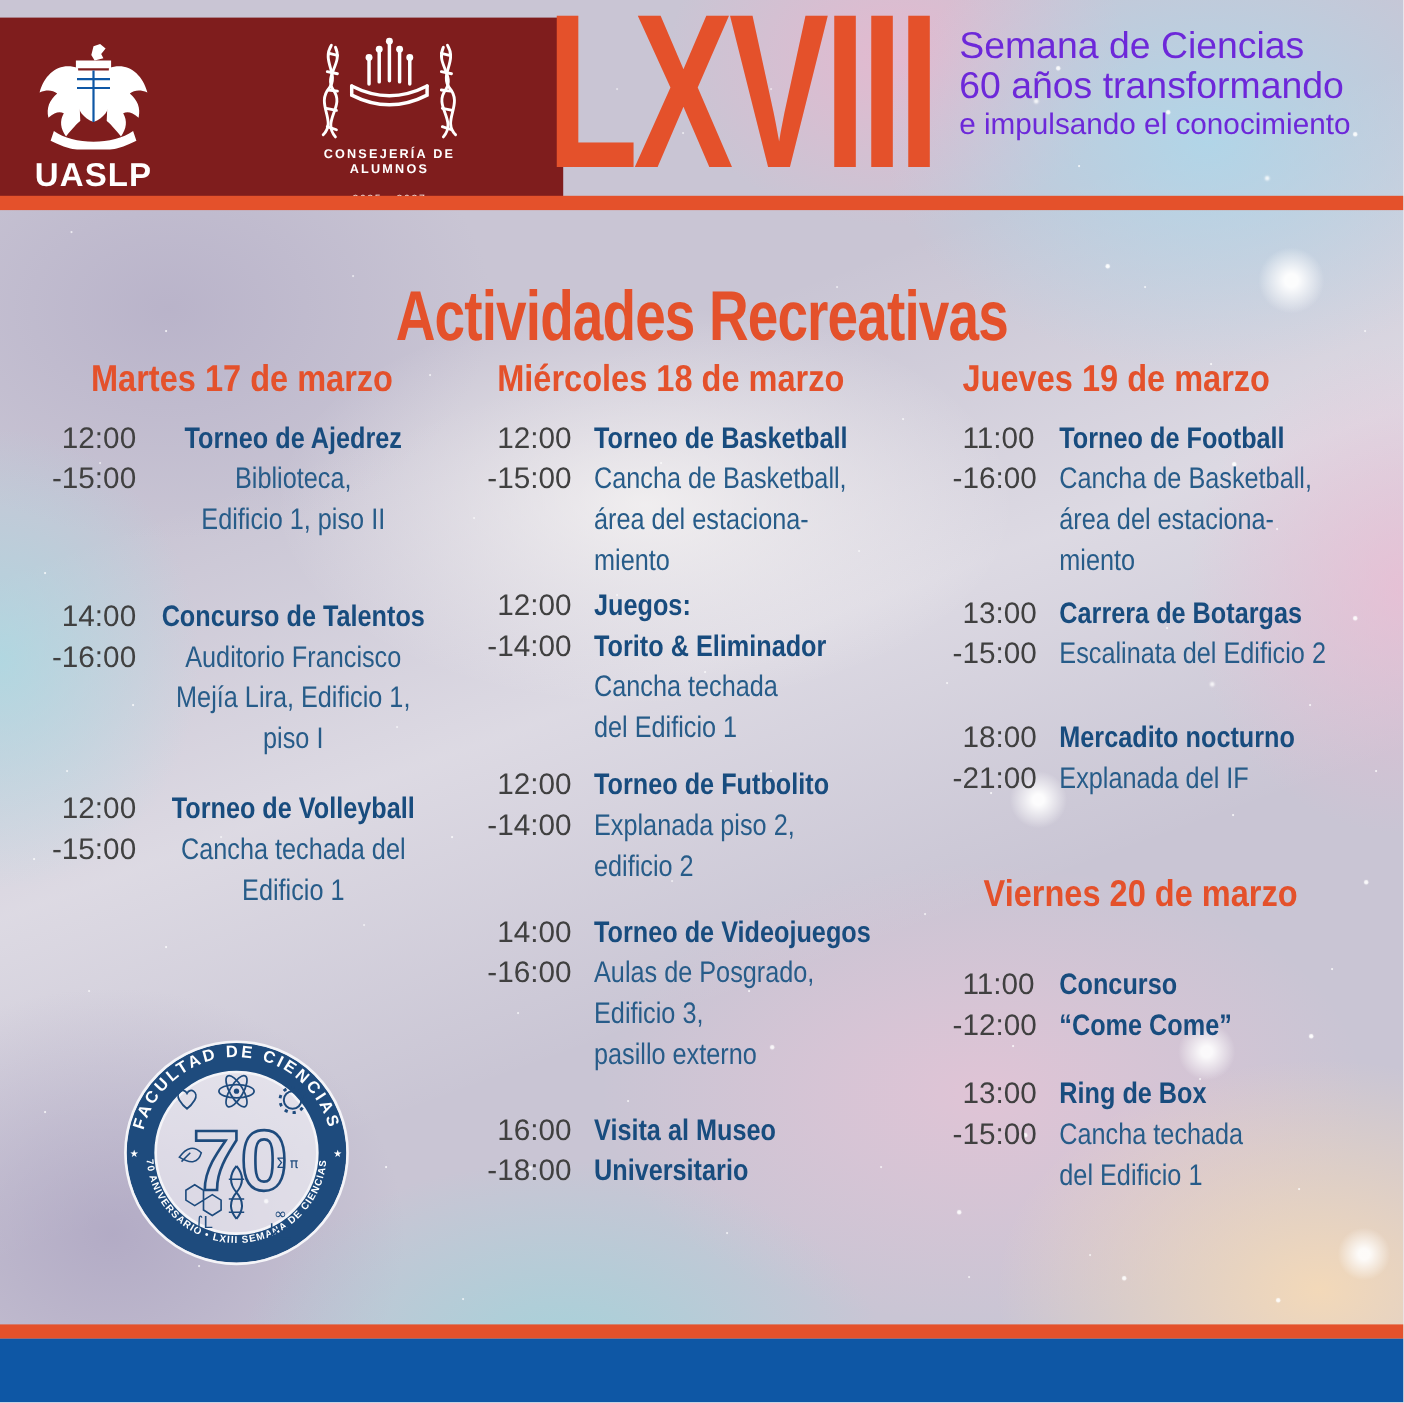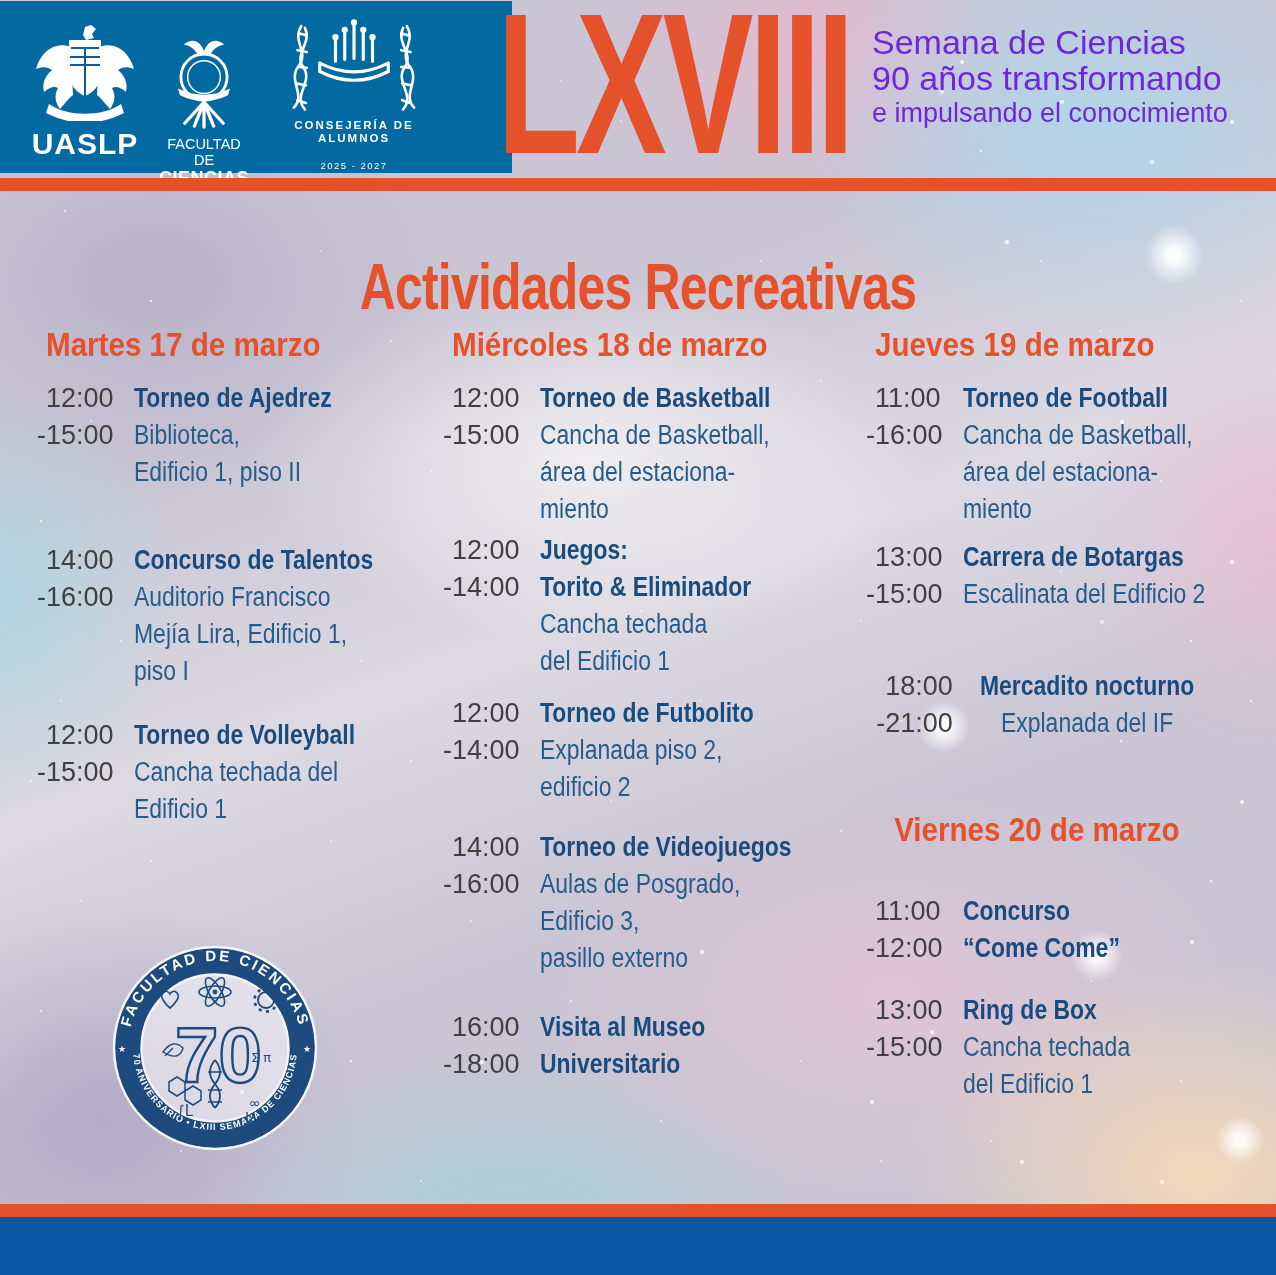--- a/index.html
+++ b/index.html
@@ -56,21 +56,21 @@
     box-shadow:
       1005px 240px 1px rgba(255,255,255,.95),1120px 420px 1px rgba(255,255,255,.95),1230px 560px 1px rgba(255,255,255,.9),
       940px 90px 2px rgba(255,255,255,.95),1190px 940px 1px rgba(255,255,255,.95),870px 1100px 1px rgba(255,255,255,.9),
       1060px 100px 1px rgba(255,255,255,.9),1150px 160px 2px rgba(255,255,255,.95),1230px 120px 1px rgba(255,255,255,.9),
       960px 60px 1px rgba(255,255,255,.9),1100px 620px 2px rgba(255,255,255,.9),1240px 800px 1px rgba(255,255,255,.9),
       930px 1030px 1px rgba(255,255,255,.9),1160px 1180px 1px rgba(255,255,255,.9),700px 950px 1px rgba(255,255,255,.85),
       480px 1060px 1px rgba(255,255,255,.85),240px 1090px 1px rgba(255,255,255,.85),140px 980px 1px rgba(255,255,255,.8),
       90px 1240px 1px rgba(255,255,255,.85),1020px 1160px 1px rgba(255,255,255,.9);
   }
   
-  .brand-bar{position:absolute;left:0;top:1px;width:512px;height:172px;background:#0369a1;}
+  .brand-bar{position:absolute;left:0;top:16px;width:512px;height:172px;background:#7f1d1d;}
   .logo-block{position:absolute;text-align:center;color:#fff;}
   .logo-uaslp{left:30px;top:24px;width:110px;}
   .logo-fc{left:156px;top:28px;width:96px;}
   .logo-ca{left:276px;top:14px;width:156px;}
   .logo-caption{color:#fff;line-height:1.12;}
   .cap-uaslp{font-size:30px;font-weight:bold;letter-spacing:1px;margin-top:2px;}
   .cap-fc-1{font-size:14.5px;margin-top:3px;}
   .cap-fc-2{font-size:18px;font-weight:bold;letter-spacing:.5px;}
   .cap-ca-1,.cap-ca-2{font-size:11.5px;font-weight:bold;letter-spacing:2px;}
   .cap-ca-3{font-size:9.5px;letter-spacing:1.5px;margin-top:16px;}
@@ -84,21 +84,21 @@
   .mast-line.small{font-size:27px;line-height:31px;margin-top:2px;}
   .divider{position:absolute;left:0;top:178px;width:1276px;height:13px;background:#e4512b;}
   
   .page-title{
     position:absolute;left:0;top:210px;width:1276px;text-align:center;
     font-size:64px;line-height:68px;font-weight:bold;color:#e4512b;
     transform:scaleX(.78);transform-origin:center top;letter-spacing:-1px;white-space:nowrap;
   }
   
   .day-col{position:absolute;top:326px;}
-  .col-0{left:46px;width:400px;}
+  .col-0{left:46px;width:400px;text-align:center;}
   .col-1{left:452px;width:410px;}
   .col-2{left:875px;width:380px;}
   .day-heading{
     font-size:34px;line-height:36px;font-weight:bold;color:#e4512b;
     transform:scaleX(.87);transform-origin:left top;white-space:nowrap;
   }
   .event{display:grid;grid-template-columns:88px auto;}
   .time{font-size:27px;line-height:37px;color:#404040;}
   .time-line{white-space:nowrap;}
   .time-line.end{margin-left:-9px;}
@@ -131,33 +131,20 @@
           <path d="M37,24 h30 v25 c0,12 -6,18 -15,22 c-9,-4 -15,-10 -15,-22 z"></path>
           <path d="M16,79 C34,92 70,92 88,79 l3,9 C66,101 38,101 13,88 z"></path>
         </g>
         <g stroke="#0e57a5" stroke-width="2" fill="none">
           <path d="M37,32 h30 M37,40 h30 M52,24 v47"></path>
         </g>
       </svg>
       <div class="logo-caption cap-uaslp">UASLP</div>
     </div>
 
-    <div class="logo-block logo-fc">
-      <svg width="90" height="100" viewBox="0 0 90 104">
-        <path d="M24,16 Q38,6 45,23 Q52,6 66,16 Q56,18 52,26 L38,26 Q34,18 24,16 z" fill="#ffffff"></path>
-        <circle cx="45" cy="50" r="24" fill="none" stroke="#ffffff" stroke-width="3"></circle>
-        <circle cx="45" cy="50" r="17" fill="none" stroke="#ffffff" stroke-width="1.5"></circle>
-        <path d="M18,62 Q45,75 72,62 l-2,7 Q45,81 20,69 z" fill="#ffffff"></path>
-        <g stroke="#ffffff" stroke-width="3.4" stroke-linecap="round">
-          <path d="M45,76 L25,98 M45,76 L35,101 M45,76 L45,102 M45,76 L55,101 M45,76 L65,98"></path>
-        </g>
-      </svg>
-      <div class="logo-caption cap-fc-1">FACULTAD DE</div>
-      <div class="logo-caption cap-fc-2">CIENCIAS</div>
-    </div>
 
     <div class="logo-block logo-ca">
       <svg width="150" height="100" viewBox="0 0 150 108">
         <g stroke="#ffffff" stroke-width="3.4" fill="none" stroke-linecap="round">
           <path d="M38,52 Q75,71 112,52"></path>
           <path d="M38,52 v9 Q75,80 112,61 v-9"></path>
           <path d="M55,50 V27 M65,48 V19 M75,47 V11 M85,48 V19 M95,50 V27"></path>
         </g>
         <g fill="#ffffff">
           <circle cx="55" cy="24" r="3.4"></circle>
@@ -177,21 +164,21 @@
       </svg>
       <div class="logo-caption cap-ca-1">CONSEJERÍA DE</div>
       <div class="logo-caption cap-ca-2">ALUMNOS</div>
       <div class="logo-caption cap-ca-3">2025 - 2027</div>
     </div>
   </div>
 
   <div class="edition">LXVIII</div>
   <div class="masthead">
     <div class="mast-line">Semana de Ciencias</div>
-    <div class="mast-line">90 años transformando</div>
+    <div class="mast-line">60 años transformando</div>
     <div class="mast-line small">e impulsando el conocimiento</div>
   </div>
 
   <div class="divider"></div>
 
   <h1 class="page-title">Actividades Recreativas</h1>
 
   <div class="day-col col-0">
       <div class="day-heading" style="margin-top: 0px; margin-bottom: 18px;">Martes 17 de marzo</div>
       <div class="event" style="margin-top: 0px;">
@@ -306,21 +293,21 @@
       <div class="event" style="margin-top: 11px;">
         <div class="time">
           <div class="time-line">13:00</div>
           <div class="time-line end">-15:00</div>
         </div>
         <div class="desc">
           <div class="etitle">Carrera de Botargas</div>
           <div class="edetail">Escalinata del Edificio 2</div>
         </div>
       </div>
-      <div class="event" style="margin-top: 55px; text-align: center;">
+      <div class="event" style="margin-top: 39px;">
         <div class="time">
           <div class="time-line">18:00</div>
           <div class="time-line end">-21:00</div>
         </div>
         <div class="desc">
           <div class="etitle">Mercadito nocturno</div>
           <div class="edetail">Explanada del IF</div>
         </div>
       </div>
       <div class="day-heading" style="margin-top: 69px; margin-bottom: 46px; padding-left: 22px;">Viernes 20 de marzo</div>

